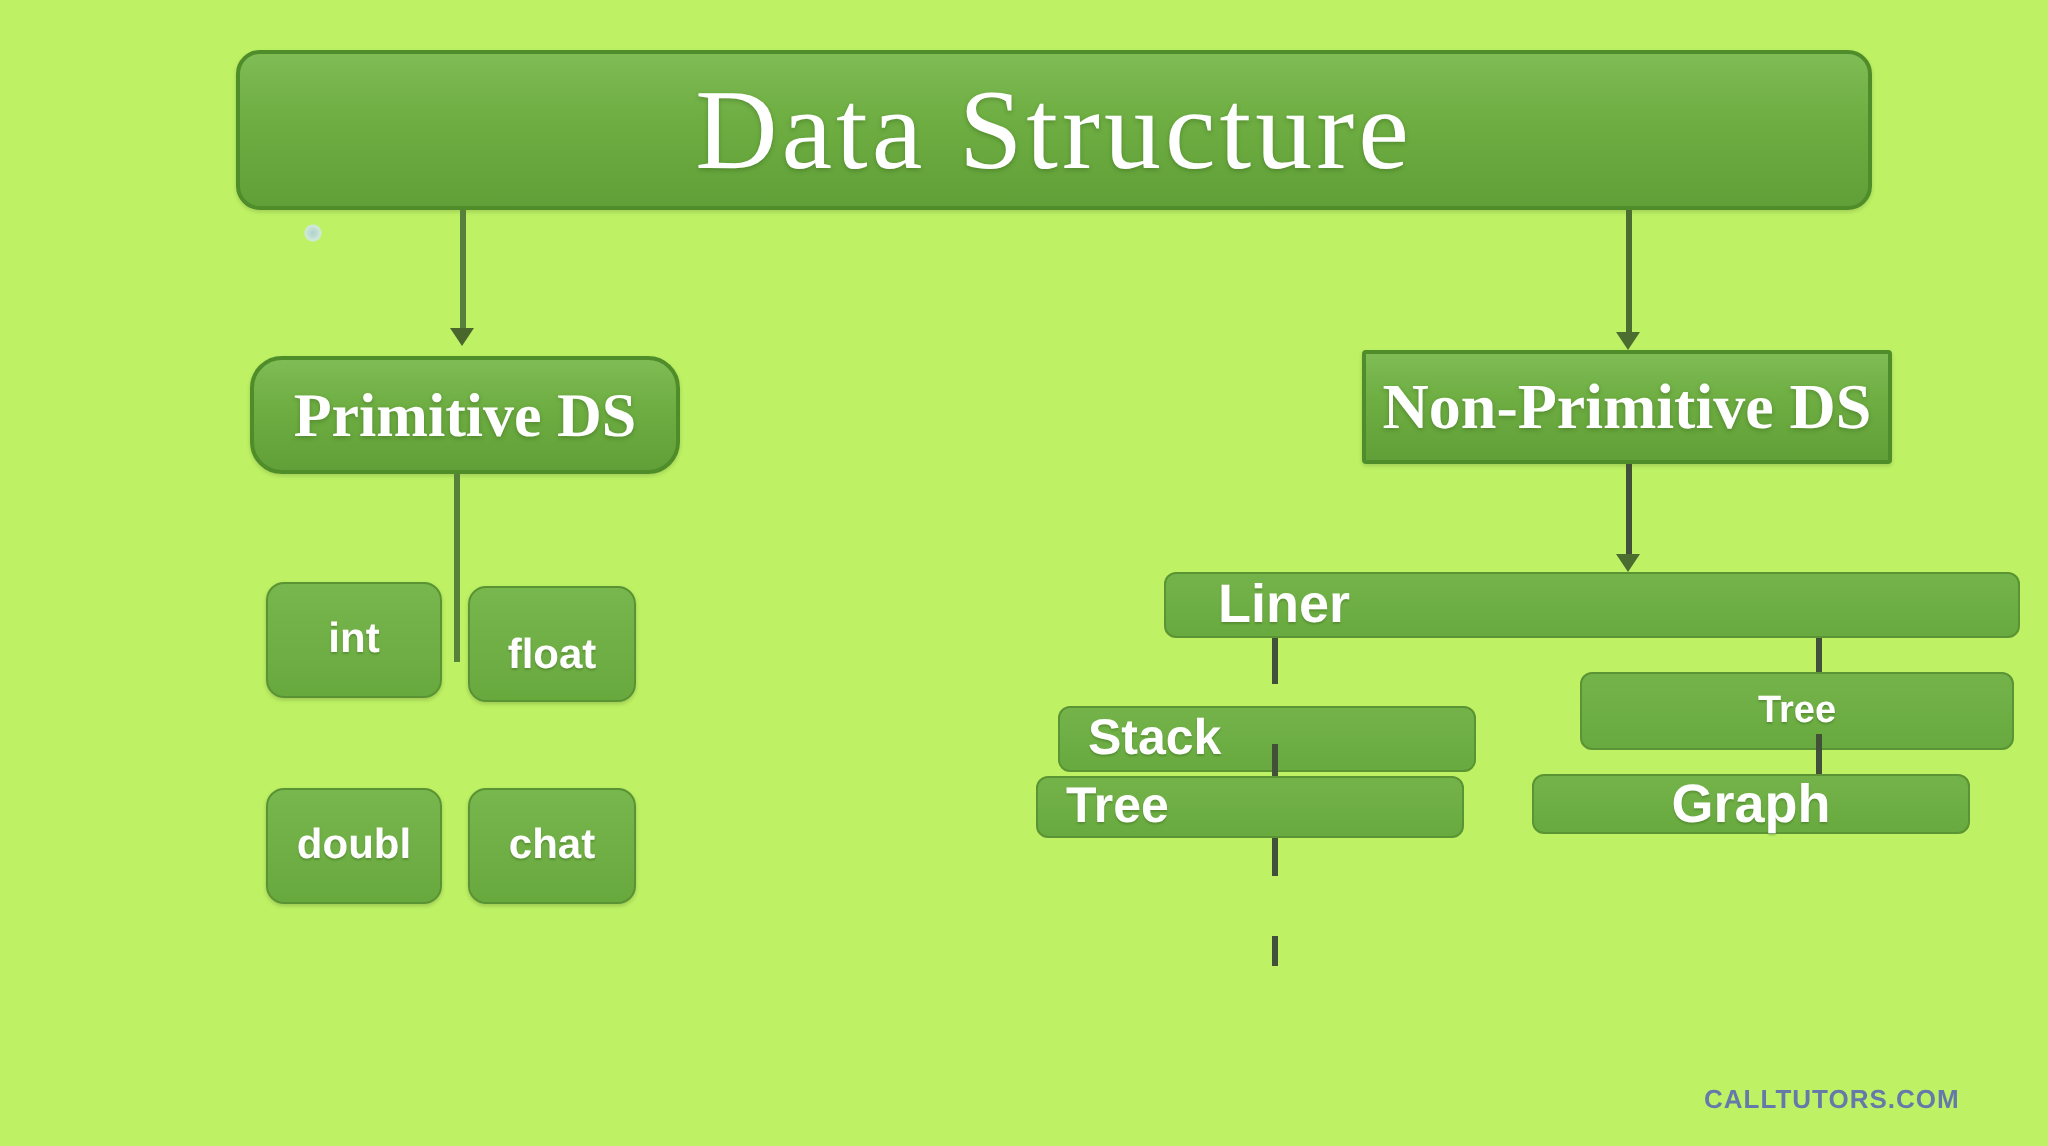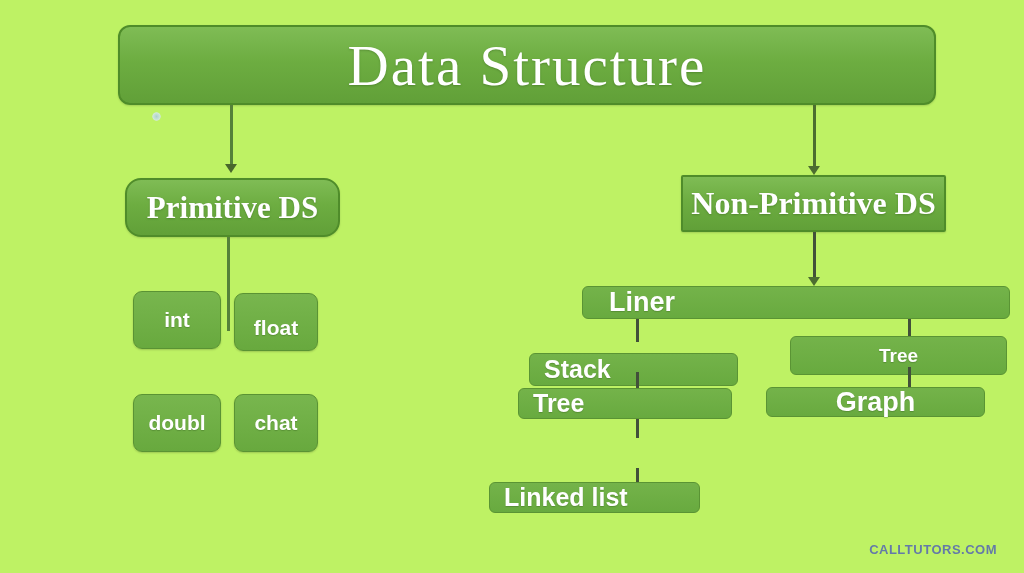--- a/index.html
+++ b/index.html
@@ -105,21 +105,21 @@
     width: 9px; height: 9px;
     border-radius: 50%;
     background: radial-gradient(circle, #a8c9e8 0%, #d5e6f5 60%, transparent 75%);
     opacity: 0.8;
   }
 
   .watermark {
     position: absolute;
     left: 852px; top: 542px;
     width: 145px;
-    text-align: right;
+    text-align: left;
     color: #5566b4;
     font-size: 13px;
     font-weight: bold;
     letter-spacing: 0.5px;
     opacity: 0.85;
   }
 </style>
 </head>
 <body>
 
@@ -167,23 +167,20 @@
   <div class="conn c-liner-down conn-dark"></div>
   <div class="bar bar-left stack-bar">
     <span>Stack</span>
   </div>
   <div class="conn c-stack-array conn-dark"></div>
   <div class="bar bar-left array-bar">
     <span>Tree</span>
   </div>
   <div class="conn c-array-queue conn-dark"></div>
   <div class="conn c-queue-linked conn-dark"></div>
-  <div class="bar bar-left linked-bar">
-    <span>Linked list</span>
-  </div>
 
   <div class="conn c-nonliner-down conn-dark"></div>
   <div class="bar bar-center tree-bar">
     <span>Tree</span>
   </div>
   <div class="conn c-tree-graph conn-dark"></div>
   <div class="bar bar-center graph-bar">
     <span>Graph</span>
   </div>
 

